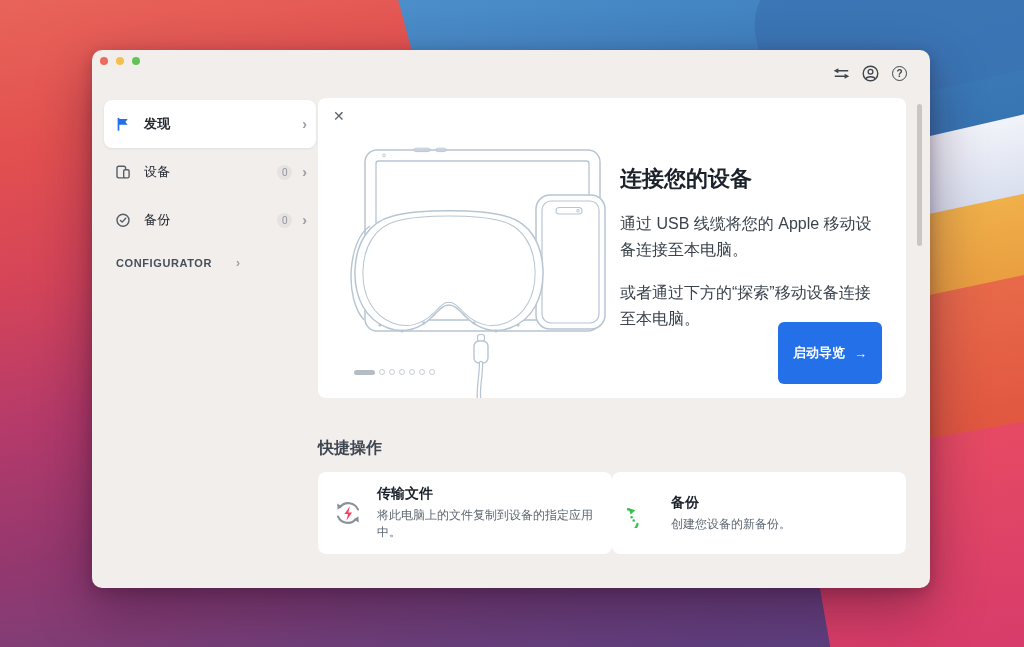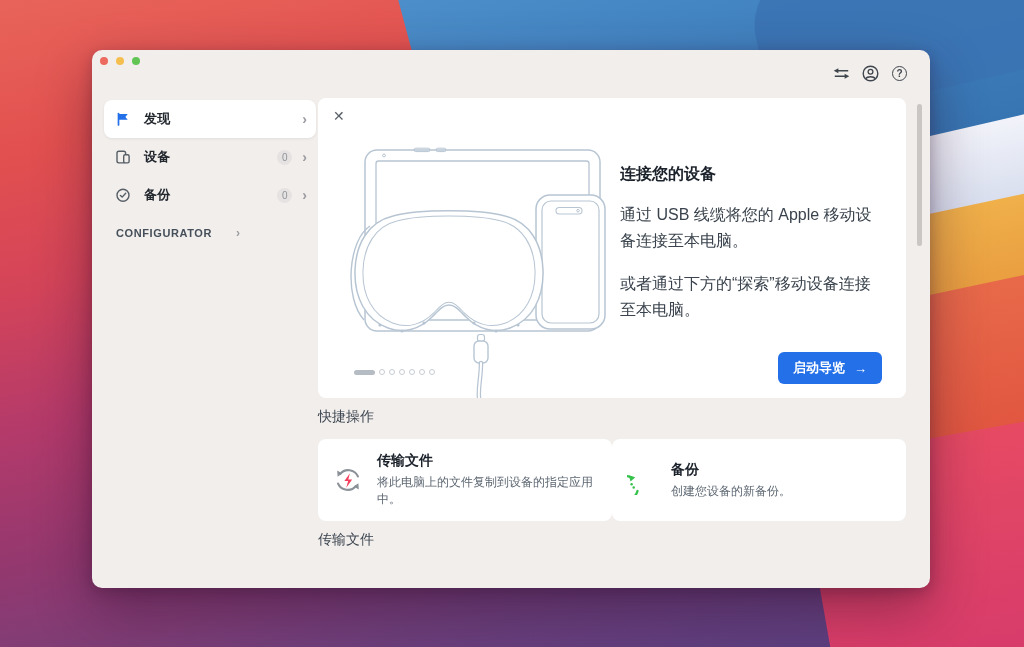--- a/index.html
+++ b/index.html
@@ -37,48 +37,48 @@
   .light { width:8px; height:8px; border-radius:50%; }
   .light.red{ background:#ed6a5e; } .light.yellow{ background:#f4bf4f; } .light.green{ background:#61c454; }
 
   .toolbar-icons { position:absolute; top:15px; right:22px; display:flex; gap:12px; align-items:center; }
   .tool-btn { width:17px; height:17px; display:flex; align-items:center; justify-content:center; cursor:pointer; }
   .help-circle { width:15px; height:15px; border:1.4px solid #3f454c; border-radius:50%;
     display:flex; align-items:center; justify-content:center; font-size:10px; font-weight:700; color:#3f454c; }
 
   
   .sidebar { position:absolute; left:12px; top:50px; width:212px; }
-  .side-item { display:flex; align-items:center; height:38px; padding:0 9px 0 11px; border-radius:8px; cursor:pointer; }
+  .side-item { display:flex; align-items:center; height:48px; padding:0 9px 0 11px; border-radius:8px; cursor:pointer; }
   .side-item.selected { background:#ffffff; box-shadow:0 1px 3px rgba(0,0,0,.07); }
   .side-item .s-icon { width:16px; height:16px; margin-right:13px; flex:none; }
   .side-item .s-label { font-size:13px; color:#23282f; font-weight:600; flex:1; letter-spacing:.2px; }
-  .side-item .s-label.reg { font-weight:700; }
+  .side-item .s-label.reg { font-weight:400; }
   .badge { min-width:15px; height:15px; padding:0 4px; border-radius:8px; background:#e5e2e1;
     color:#8f9398; font-size:10px; display:flex; align-items:center; justify-content:center; margin-right:10px; }
   .chev { color:#9b9ba1; font-size:14px; font-weight:600; line-height:1; }
   .configurator { display:flex; align-items:center; gap:24px; margin:13px 0 0 12px; cursor:pointer; }
   .configurator .c-label { font-size:11px; font-weight:700; letter-spacing:.6px; color:#454f59; }
   .configurator .chev { font-size:12px; }
 
   
   .content { position:absolute; left:226px; top:48px; width:588px; }
   .hero { position:relative; background:#fff; border-radius:8px; height:300px; overflow:hidden; }
   .hero-close { position:absolute; left:15px; top:11px; font-size:14px; color:#596067; cursor:pointer; line-height:1; }
   .hero-illustration { position:absolute; left:0; top:0; width:300px; height:300px; }
   .hero-text { position:absolute; left:300px; top:0; right:0; padding:66px 26px 0 2px; }
-  .hero-title { font-size:16px; font-weight:700; color:#1c222b; }
+  .hero-title { font-size:22px; font-weight:700; color:#1c222b; }
   .hero-p { margin-top:17px; font-size:16px; line-height:1.62; color:#3a434d; }
   .carousel { position:absolute; left:36px; bottom:23px; display:flex; align-items:center; gap:4px; }
   .dot { width:6px; height:6px; border-radius:50%; border:1px solid #c7ccd2; background:transparent; cursor:pointer; }
   .dot.active { width:21px; height:5px; border-radius:3px; border:none; background:#b6bcc4; }
   .tour-btn { position:absolute; right:24px; bottom:14px; background:#2470e8; color:#fff;
-    border:none; border-radius:6px; padding:7px 15px; font-size:13px; font-weight:700;
+    border:none; border-radius:6px; padding:22px 15px; font-size:13px; font-weight:700;
     display:flex; align-items:center; gap:9px; cursor:pointer; font-family:inherit; }
 
-  .section-label { margin-top:10px; font-size:14px; color:#3d4650; }
+  .section-label { margin-top:40px; font-size:16px; color:#3d4650;font-weight:bold; }
   .cards-row { display:flex; margin-top:13px; }
   .qa-card { flex:1; background:#fff; border-radius:8px; height:82px; display:flex; align-items:center;
     padding-left:15px; gap:14px; cursor:pointer; }
   .qa-icon { width:30px; height:30px; flex:none; }
   .qa-title { font-size:14px; font-weight:700; color:#1c222b; }
   .qa-desc { font-size:12px; color:#5d6772; margin-top:4px; }
 
   .scrollbar { position:absolute; left:825px; top:54px; width:5px; height:142px;
     border-radius:3px; background:#c9c6c4; cursor:pointer; }
 </style>

